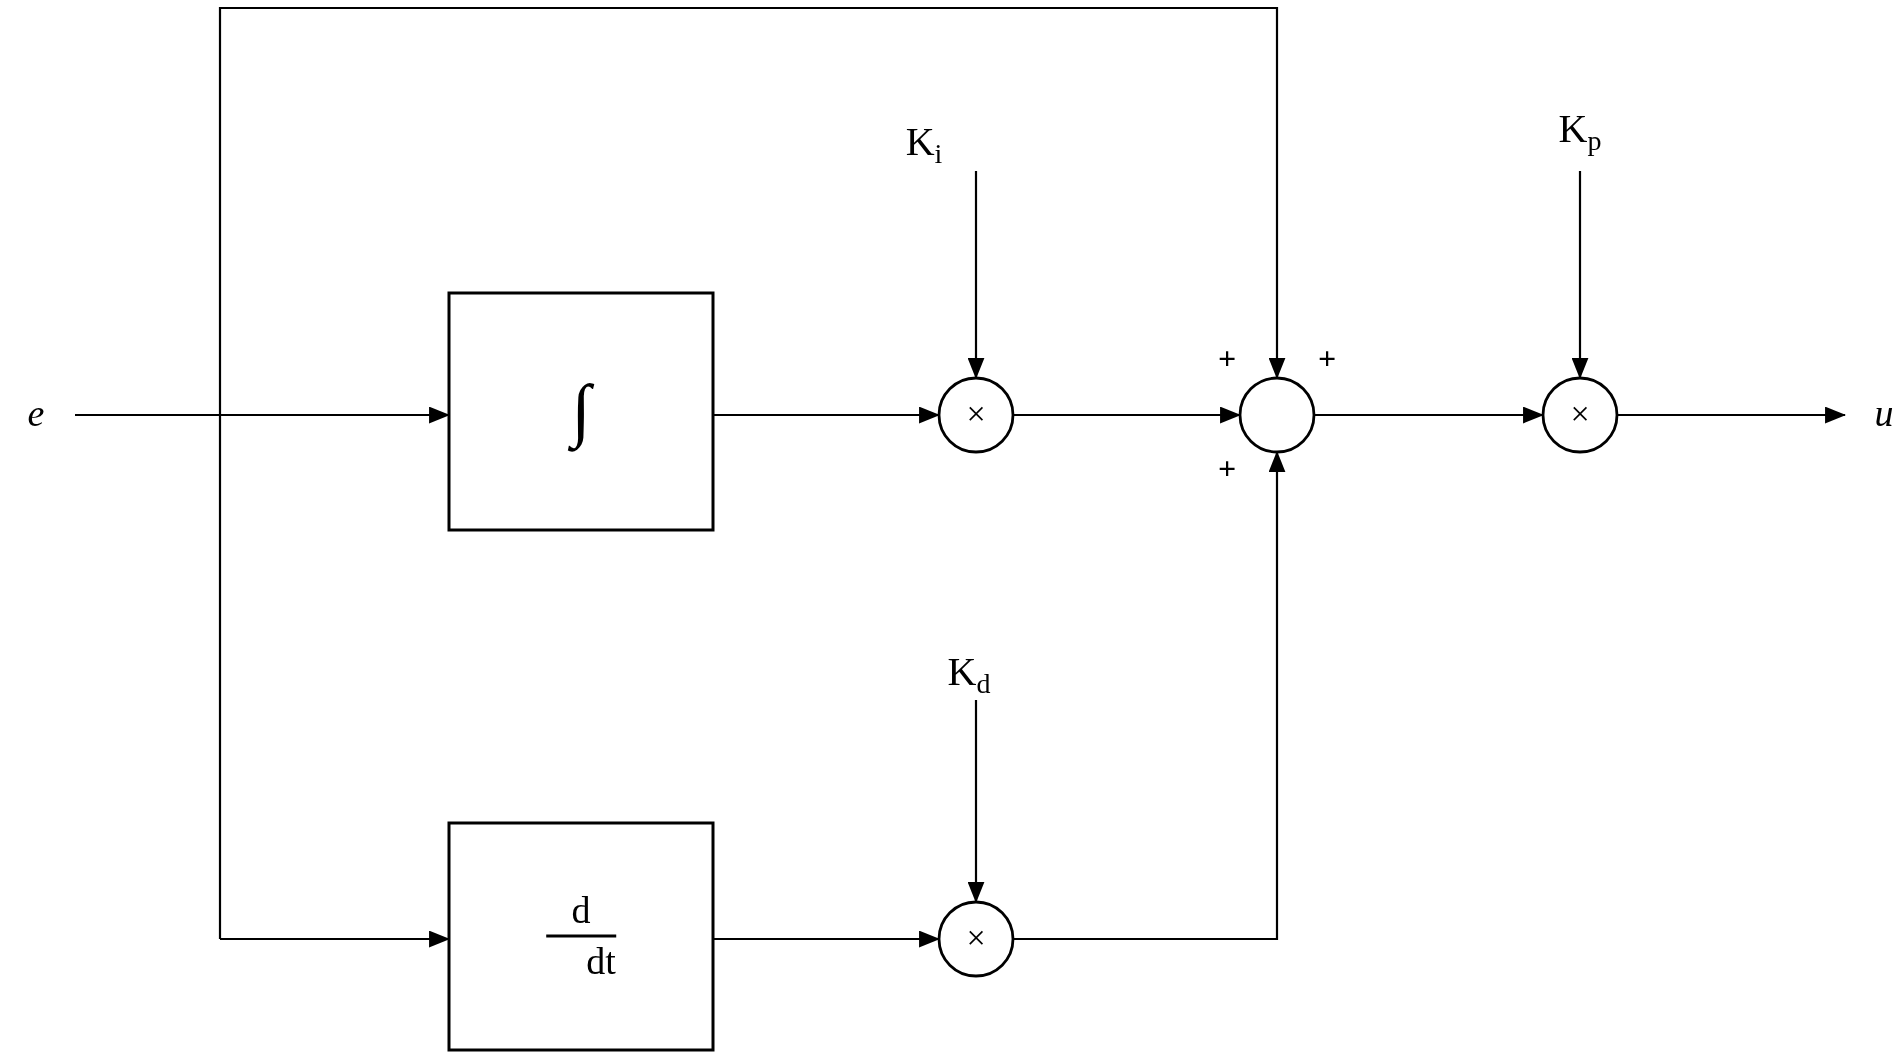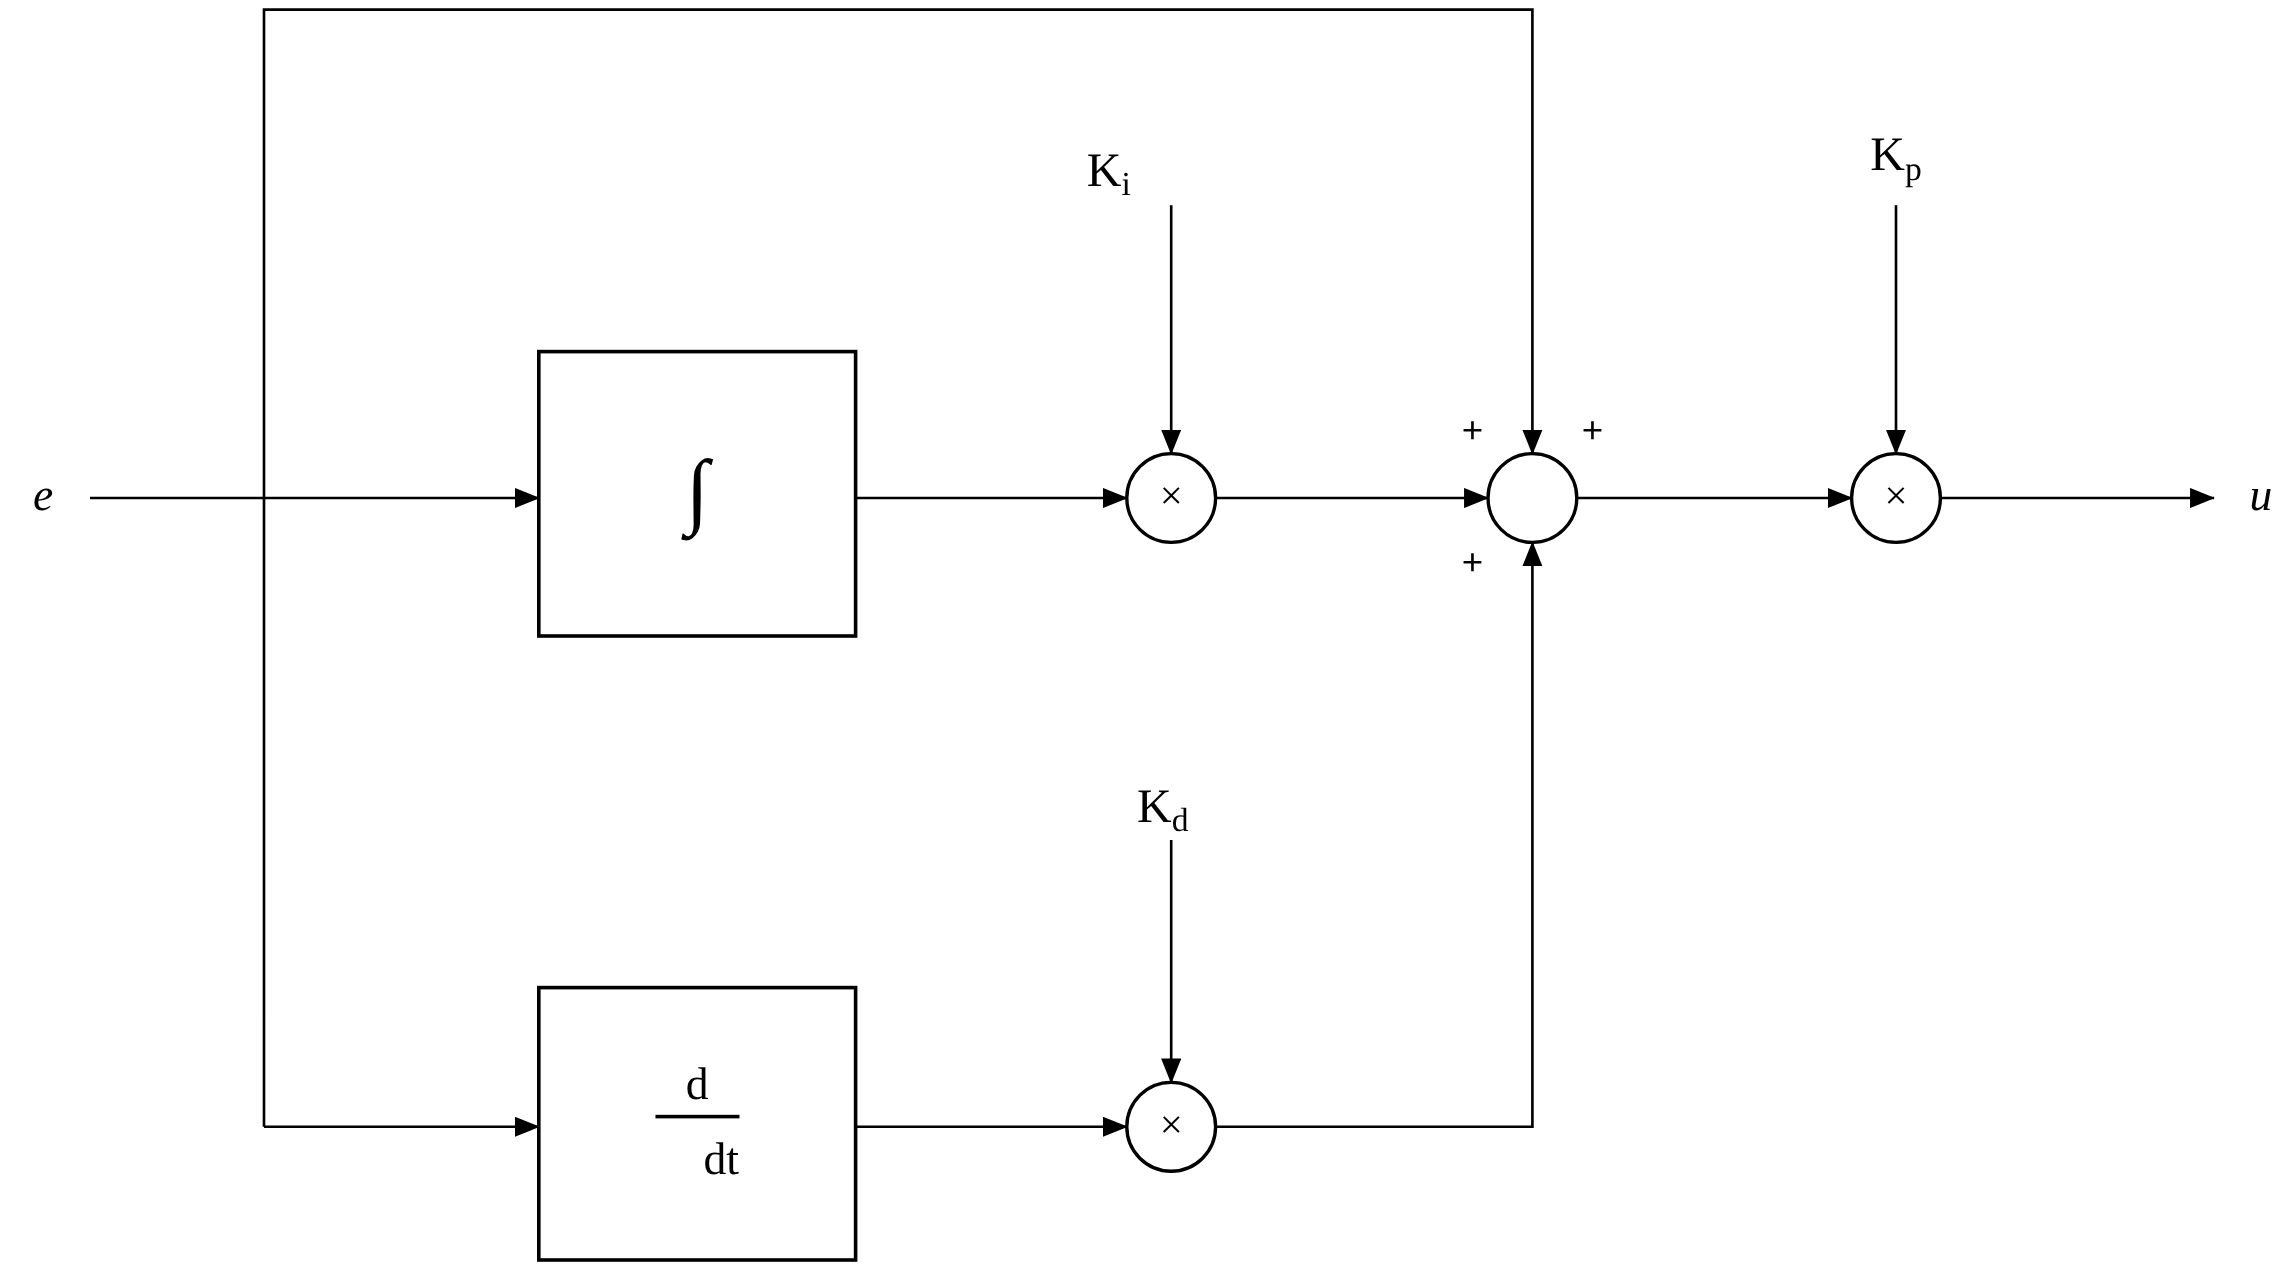--- a/index.html
+++ b/index.html
@@ -56,21 +56,21 @@
     align-items: center;
     font-size: 38px;
   }
   .frac-num {
     align-self: stretch;
     text-align: center;
     border-bottom: 3px solid #000;
     padding: 0 10px 6px;
   }
   .frac-den {
-    padding-top: 15px;
+    padding-top: 4px;
     margin-left: 40px;
   }
 </style>
 </head>
 <body>
 
 <div id="stage">
 
   <svg id="wires" width="1903" height="1053" viewBox="0 0 1903 1053" xmlns="http://www.w3.org/2000/svg">
     <defs>

